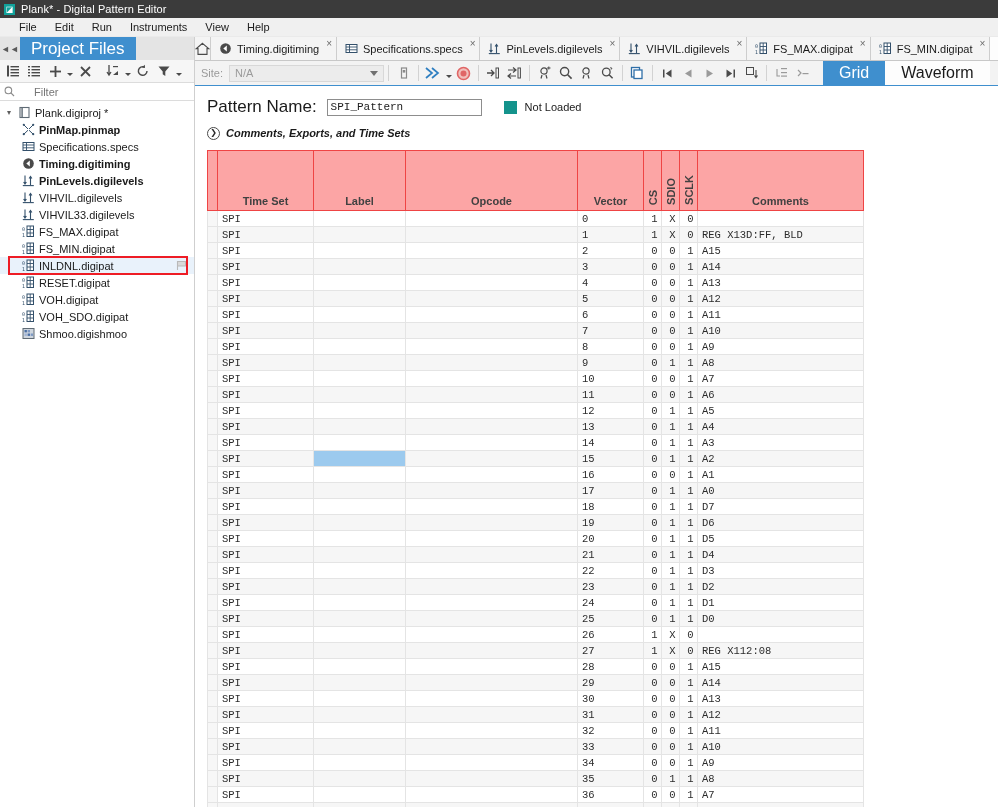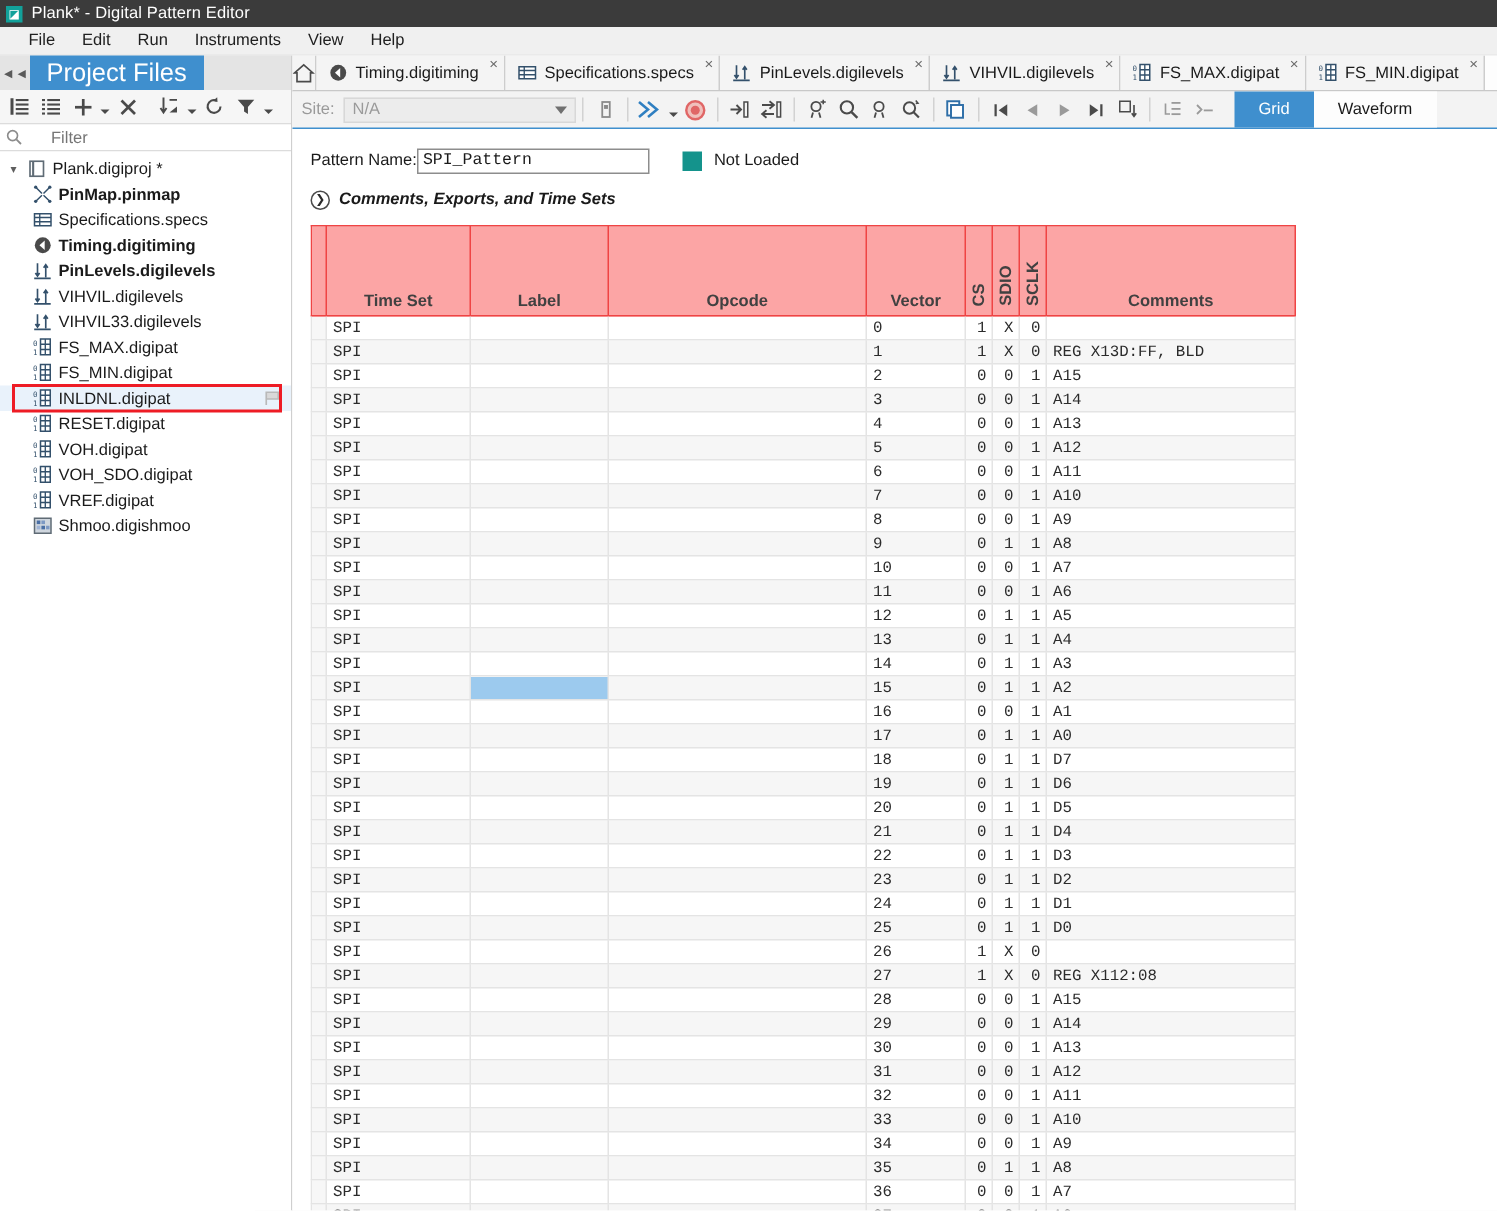--- a/index.html
+++ b/index.html
@@ -100,27 +100,27 @@
                  display:flex; align-items:center; font-size:11px; color:#9a9a9a; padding:0 5px;
                  position:relative; }
   .site-select .caret { position:absolute; right:5px; border-left:4px solid transparent;
                         border-right:4px solid transparent; border-top:5px solid #707070; }
   .t2-ico { width:21px; height:21px; display:flex; align-items:center; justify-content:center; color:#4a4a4a;}
   .t2-sep { width:1px; height:16px; background:#d2d2d2; margin:0 4px; }
   .t2-caret { width:9px; height:21px; display:flex; align-items:flex-end; justify-content:center; padding-bottom:6px;}
   .t2-caret:after { content:""; border-left:3px solid transparent; border-right:3px solid transparent;
                     border-top:3.5px solid #4a4a4a; }
   .view-tabs { margin-left: 10px; display:flex; align-self:stretch; align-items:stretch; }
-  .vtab { display:flex; align-items:center; padding: 0 16px; font-size:11px; }
+  .vtab { display:flex; align-items:center; padding: 0 16px; font-size:16px; }
   .vtab.active { background:#3f8fce; color:#fff; }
   .vtab.inactive { background:#fdfdfd; color:#1a1a1a; }
 
   .content { flex:1; display:flex; flex-direction:column; min-height:0; background:#fff; padding-left:12px; }
   .pname-row { height: 30px; display:flex; align-items:center; flex:0 0 30px; margin-top: 6px;}
-  .pname-label { font-size: 11px; margin-right: 0; }
+  .pname-label { font-size: 17px; margin-right: 10px; }
   .pname-input { width: 155px; height: 17px; border:1px solid #8d8d8d; background:#fff;
                  font-family: "Liberation Mono", monospace; font-size: 11px; padding: 0 3px; color:#1a1a1a; }
   .loaded-swatch { width: 13px; height: 13px; background:#14938c; margin-left: 22px; margin-right: 8px; }
   .loaded-text { font-size: 11px; }
 
   .comments-row { height: 22px; display:flex; align-items:center; flex:0 0 22px; }
   .expander { width:13px; height:13px; border:1px solid #4a4a4a; border-radius:50%;
               display:flex; align-items:center; justify-content:center; font-size:8px;
               color:#2a2a2a; margin-right:6px; line-height:1; }
   .comments-text { font-size: 11px; font-weight: bold; font-style: italic; }
@@ -403,33 +403,20 @@
                 <line x1="5" y1="4.5" x2="11.5" y2="4.5" stroke="#33506b" stroke-width="0.9"></line>
                 <line x1="5" y1="8" x2="11.5" y2="8" stroke="#33506b" stroke-width="0.9"></line>
                 <line x1="8.2" y1="1" x2="8.2" y2="11.5" stroke="#33506b" stroke-width="0.9"></line>
               </svg>
             </span>
             <span class="nlabel">VOH_SDO.digipat</span>
           </div>
           <div class="node child">
             <span class="nicon">
               <svg width="13" height="13" viewBox="0 0 13 13">
-                <text x="0" y="5.6" font-size="5" font-family="monospace" fill="#33506b">0</text>
-                <text x="0" y="11.6" font-size="5" font-family="monospace" fill="#33506b">1</text>
-                <rect x="5" y="1" width="6.5" height="10.5" stroke="#33506b" stroke-width="1" fill="#fff"></rect>
-                <line x1="5" y1="4.5" x2="11.5" y2="4.5" stroke="#33506b" stroke-width="0.9"></line>
-                <line x1="5" y1="8" x2="11.5" y2="8" stroke="#33506b" stroke-width="0.9"></line>
-                <line x1="8.2" y1="1" x2="8.2" y2="11.5" stroke="#33506b" stroke-width="0.9"></line>
-              </svg>
-            </span>
-            <span class="nlabel">VREF.digipat</span>
-          </div>
-          <div class="node child">
-            <span class="nicon">
-              <svg width="13" height="13" viewBox="0 0 13 13">
                 <rect x="1" y="1.5" width="11" height="10" stroke="#5f6b75" stroke-width="1" fill="#cfd6de"></rect>
                 <rect x="2.5" y="3" width="2.4" height="2.4" fill="#4a6fa5"></rect>
                 <rect x="5.6" y="3" width="2.4" height="2.4" fill="#7d99c4"></rect>
                 <rect x="2.5" y="6.5" width="2.4" height="2.4" fill="#9fb4d6"></rect>
                 <rect x="5.6" y="6.5" width="2.4" height="2.4" fill="#4a6fa5"></rect>
                 <rect x="8.7" y="6.5" width="2.3" height="2.4" fill="#7d99c4"></rect>
               </svg>
             </span>
             <span class="nlabel">Shmoo.digishmoo</span>
           </div>

